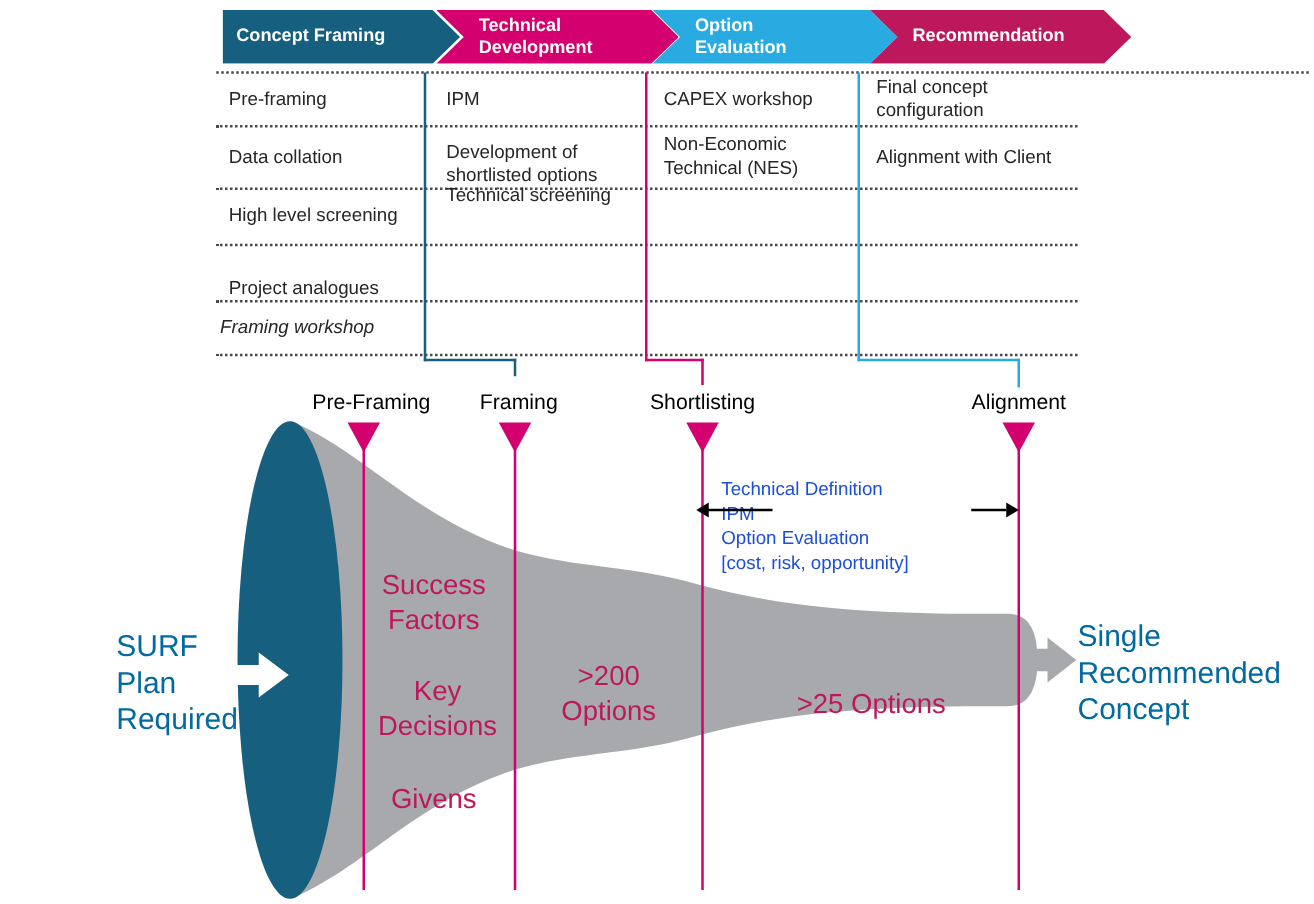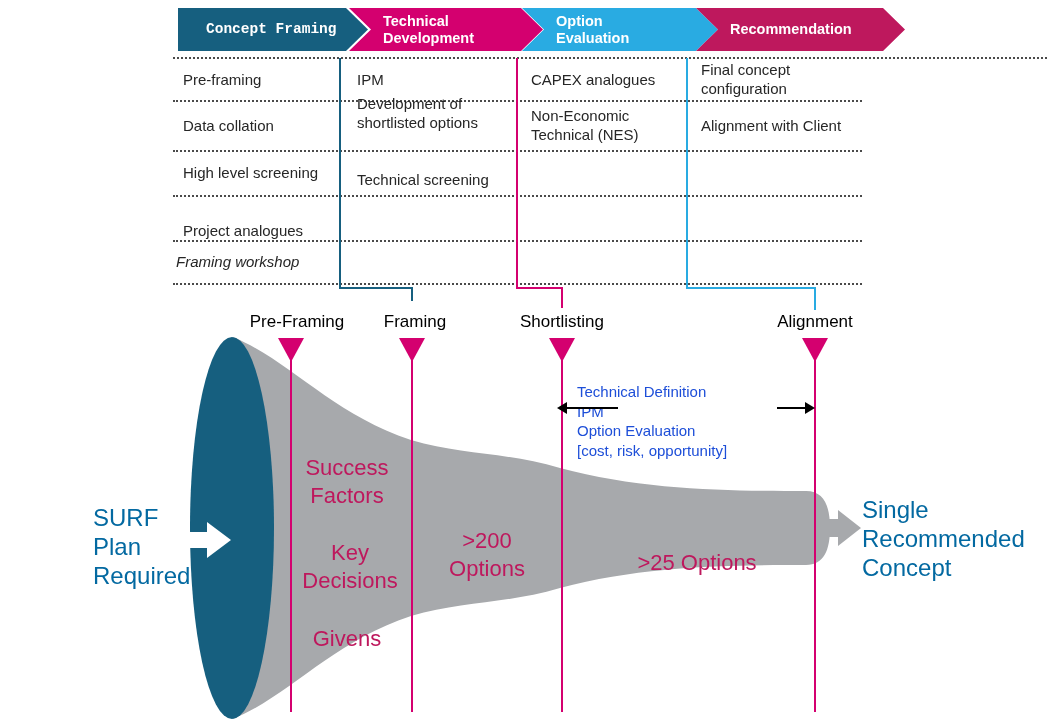--- a/index.html
+++ b/index.html
@@ -27,21 +27,21 @@
   
   .ann{position:absolute;left:577px;top:382px;width:240px;
        font-size:15px;line-height:19.5px;color:#1d4ed8;white-space:pre-line;}
   .aseg{position:absolute;top:407px;height:2px;background:#000;}
   .ahead{position:absolute;top:402px;width:0;height:0;border-top:6px solid transparent;border-bottom:6px solid transparent;}
 </style>
 </head>
 <body>
 
 <div class="chev chev-first" style="left:178px;width:190px;background:#165f7f;">
-  <div class="lbl" style="padding-left:28px;width:160px;font-family:Liberation Mono, monospace;">Concept Framing</div>
+  <div class="lbl" style="padding-left:11px;width:160px;">Concept Framing</div>
 </div>
 <div class="chev chev-mid" style="left:349px;width:194px;background:#d4006f;">
   <div class="lbl" style="padding-left:34px;width:110px;">Technical Development</div>
 </div>
 <div class="chev chev-mid" style="left:522px;width:196px;background:#29abe2;">
   <div class="lbl" style="padding-left:34px;width:110px;">Option Evaluation</div>
 </div>
 <div class="chev chev-mid" style="left:696px;width:209px;background:#be185d;">
   <div class="lbl" style="padding-left:34px;width:170px;">Recommendation</div>
 </div>
@@ -53,43 +53,43 @@
 <div class="dot" style="left:173px;top:240px;width:689px;"></div>
 <div class="dot" style="left:173px;top:283px;width:689px;"></div>
 
 <div class="cell" style="left:183px;top:58px;width:150px;height:42px;">
     <span>Pre-framing</span>
   </div>
 <div class="cell" style="left:357px;top:58px;width:150px;height:42px;">
     <span>IPM</span>
   </div>
 <div class="cell" style="left:531px;top:58px;width:150px;height:42px;">
-    <span>CAPEX analogues</span>
+    <span>CAPEX workshop</span>
   </div>
 <div class="cell" style="left:701px;top:58px;width:160px;height:42px;">
     <span>Final concept configuration</span>
   </div>
 
 <div class="cell" style="left:183px;top:100px;width:150px;height:50px;">
     <span>Data collation</span>
   </div>
-<div class="cell" style="left:357px;top:88px;width:150px;height:50px;">
+<div class="cell" style="left:357px;top:100px;width:150px;height:50px;align-items:flex-end;">
     <span>Development of shortlisted options</span>
   </div>
 <div class="cell" style="left:531px;top:100px;width:150px;height:50px;">
     <span>Non-Economic Technical (NES)</span>
   </div>
 <div class="cell" style="left:701px;top:100px;width:160px;height:50px;">
     <span>Alignment with Client</span>
   </div>
 
 <div class="cell" style="left:183px;top:150px;width:150px;height:45px;">
     <span>High level screening</span>
   </div>
-<div class="cell" style="left:357px;top:157px;width:150px;height:45px;">
+<div class="cell" style="left:357px;top:134px;width:150px;height:45px;">
     <span>Technical screening</span>
   </div>
 
 <div class="cell" style="left:183px;top:195px;width:150px;height:45px;align-items:flex-end;">
     <span>Project analogues</span>
   </div>
 
 <div class="cell" style="left:176px;top:240px;width:150px;height:43px;font-style:italic;">
     <span>Framing workshop</span>
   </div>

